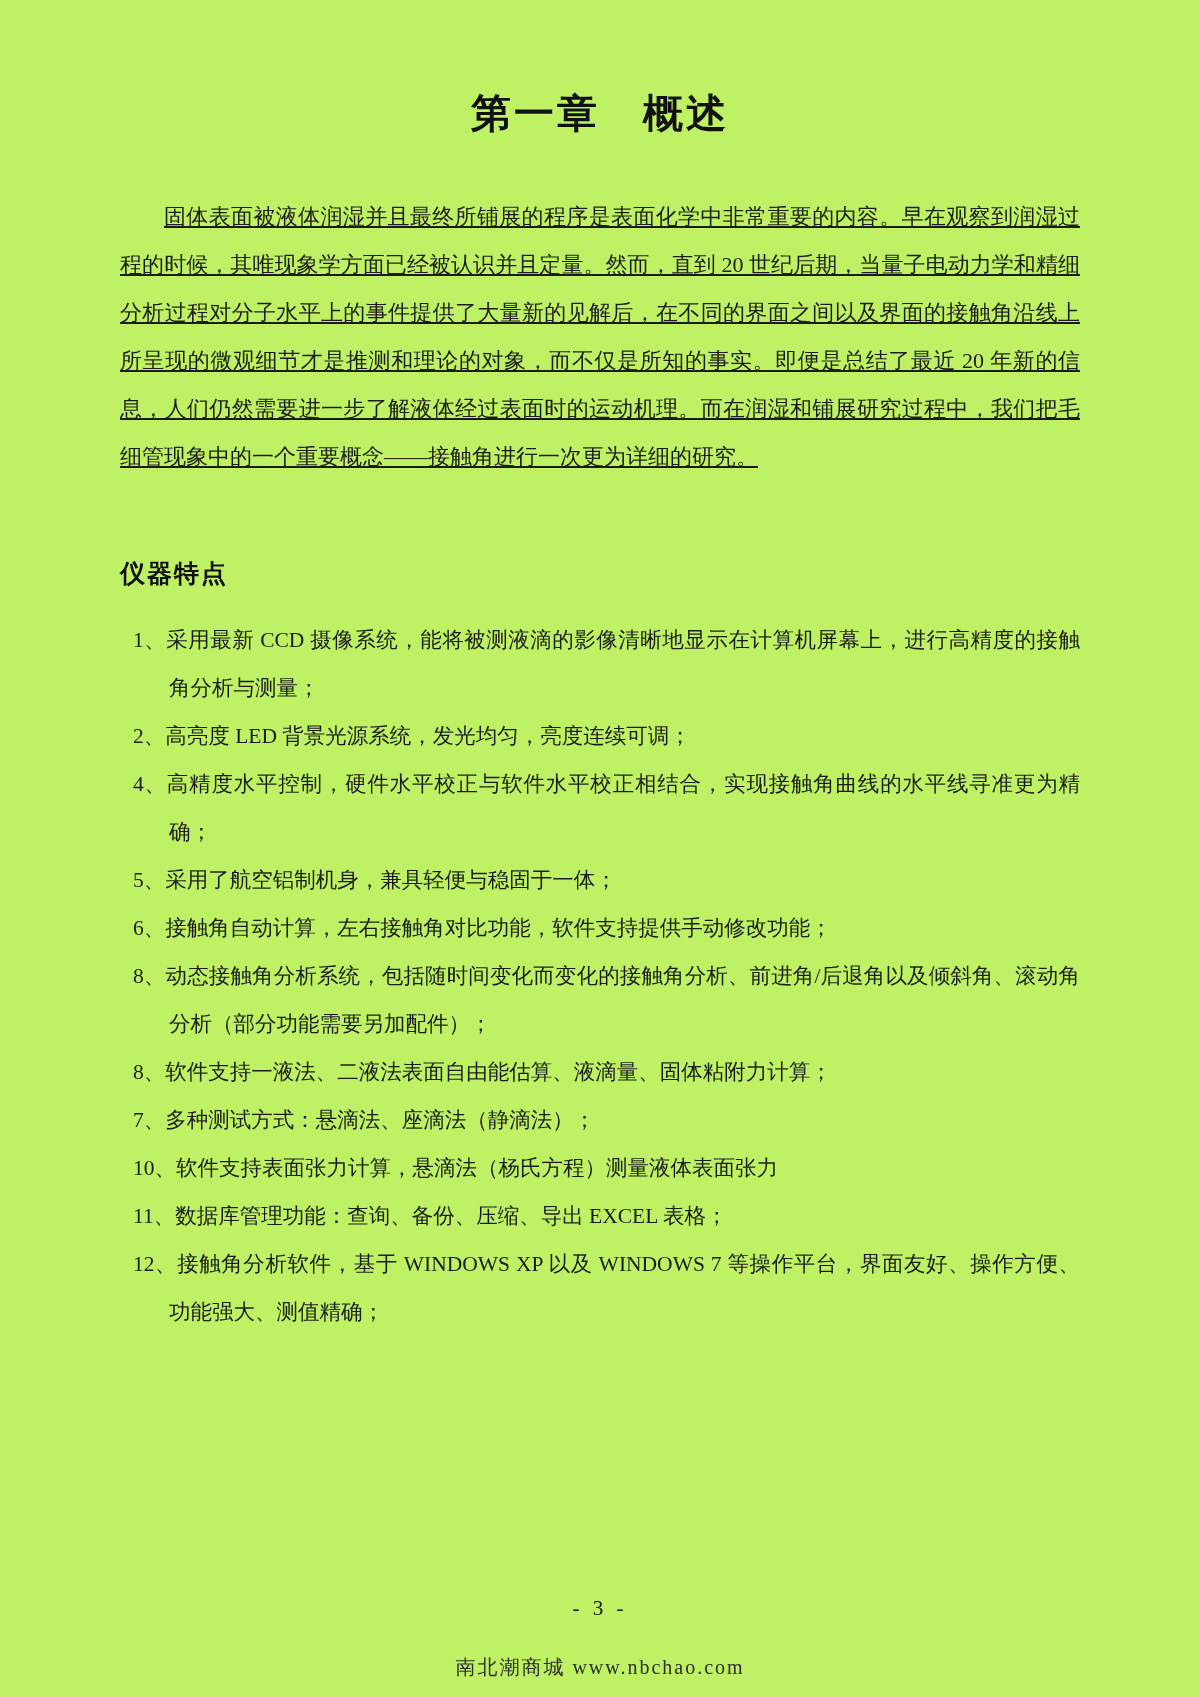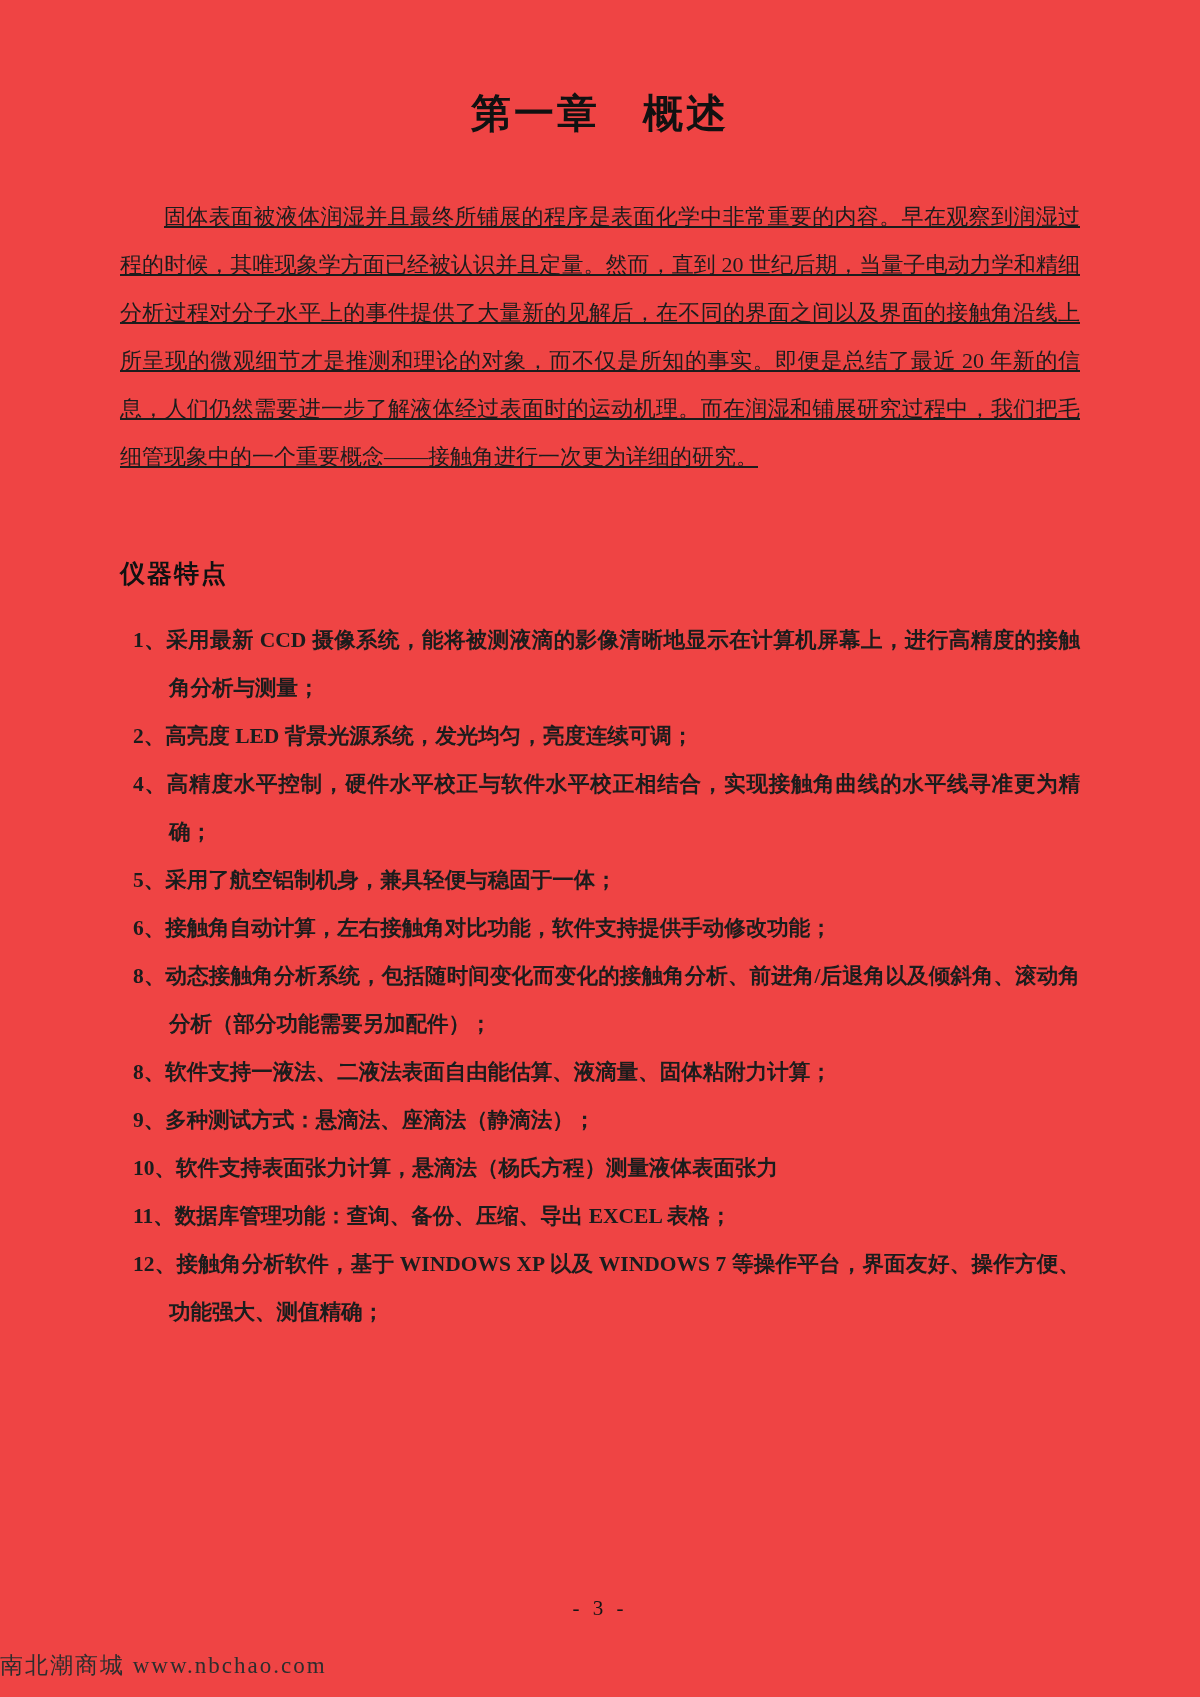--- a/index.html
+++ b/index.html
@@ -5,21 +5,21 @@
   html, body {
     margin: 0;
     padding: 0;
     background: #ffffff;
   }
   .page {
     position: relative;
     width: 1200px;
     height: 1697px;
     margin: 0 auto;
-    background: #ef4444;
+    background: #bef264;
     color: #1c1c1c;
     font-family: "Liberation Serif", "DejaVu Serif", serif;
     overflow: hidden;
     box-sizing: border-box;
   }
   .content {
     padding: 0 120px;
   }
   .chapter-title {
     margin: 0;
@@ -44,21 +44,20 @@
     font-family: Liberation Sans, sans-serif;
     font-size: 25px;
     font-weight: bold;
     color: #111111;
     letter-spacing: 2px;
   }
   .feature-list {
     margin: 26px 0 0 0;
     font-size: 21.5px;
     line-height: 48px;
-    font-weight: bold;
   }
   .feature-item {
     margin-left: 13px;
     padding-left: 36px;
     text-indent: -36px;
     text-align: justify;
     color: #1c1c1c;
   }
   .page-number {
     position: absolute;
@@ -68,21 +67,22 @@
     text-align: center;
     font-size: 21px;
     letter-spacing: 4px;
     color: #151515;
   }
   .site-footer {
     position: absolute;
     left: 0;
     width: 100%;
     bottom: 16px;
-    font-size: 23px;
+    text-align: center;
+    font-size: 20px;
     letter-spacing: 2px;
     color: #2d2d2d;
   }
 </style>
 </head>
 <body>
 
 <div class="page">
   <div class="content">
 
@@ -93,21 +93,21 @@
     <h2 class="section-heading">仪器特点</h2>
 
     <div class="feature-list">
       <div class="feature-item">1、采用最新 CCD 摄像系统，能将被测液滴的影像清晰地显示在计算机屏幕上，进行高精度的接触角分析与测量；</div>
       <div class="feature-item">2、高亮度 LED 背景光源系统，发光均匀，亮度连续可调；</div>
       <div class="feature-item">4、高精度水平控制，硬件水平校正与软件水平校正相结合，实现接触角曲线的水平线寻准更为精确；</div>
       <div class="feature-item">5、采用了航空铝制机身，兼具轻便与稳固于一体；</div>
       <div class="feature-item">6、接触角自动计算，左右接触角对比功能，软件支持提供手动修改功能；</div>
       <div class="feature-item">8、动态接触角分析系统，包括随时间变化而变化的接触角分析、前进角/后退角以及倾斜角、滚动角分析（部分功能需要另加配件）；</div>
       <div class="feature-item">8、软件支持一液法、二液法表面自由能估算、液滴量、固体粘附力计算；</div>
-      <div class="feature-item">9、多种测试方式：悬滴法、座滴法（静滴法）；</div>
+      <div class="feature-item">7、多种测试方式：悬滴法、座滴法（静滴法）；</div>
       <div class="feature-item">10、软件支持表面张力计算，悬滴法（杨氏方程）测量液体表面张力</div>
       <div class="feature-item">11、数据库管理功能：查询、备份、压缩、导出 EXCEL 表格；</div>
       <div class="feature-item">12、接触角分析软件，基于 WINDOWS XP 以及 WINDOWS 7 等操作平台，界面友好、操作方便、功能强大、测值精确；</div>
     </div>
 
   </div>
 
   <div class="page-number">- 3 -</div>
 
   <div class="site-footer">南北潮商城 www.nbchao.com</div>

